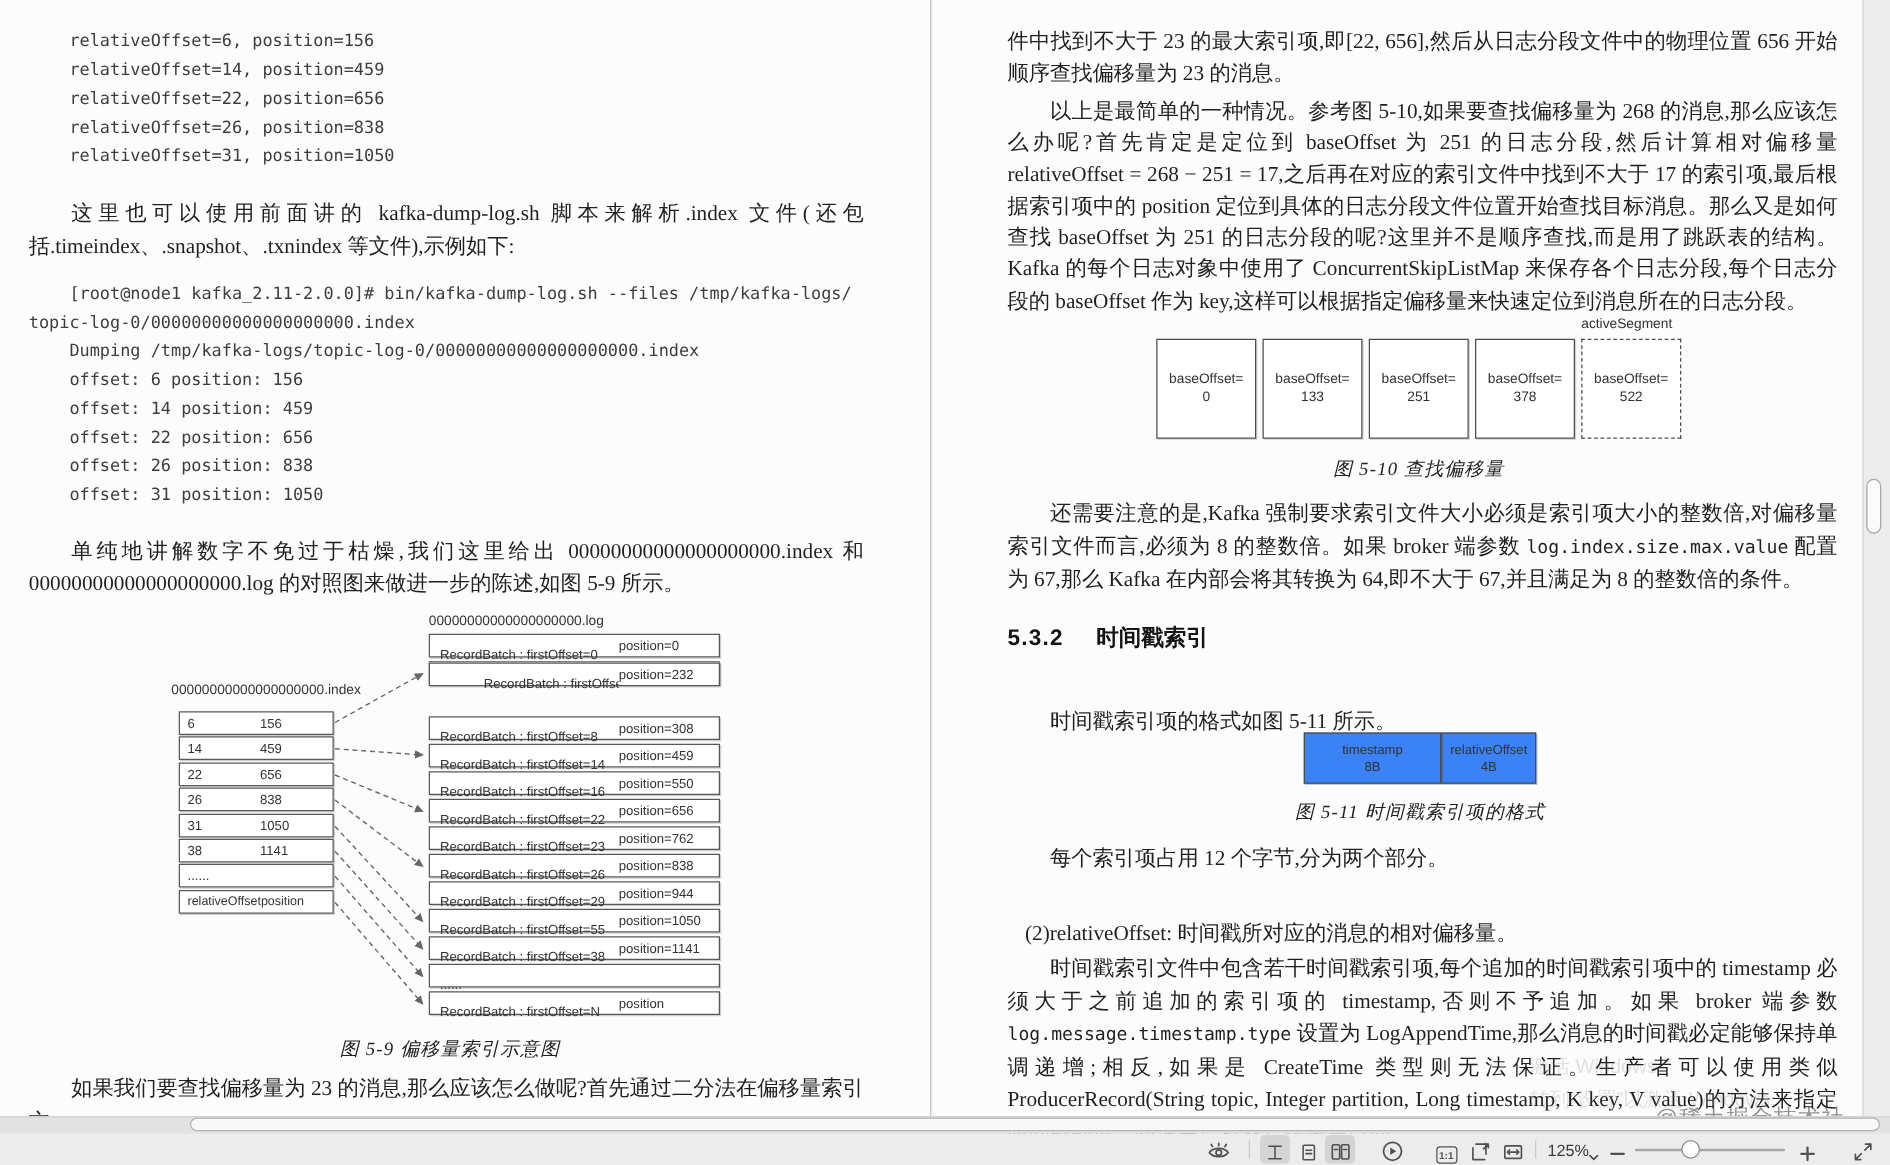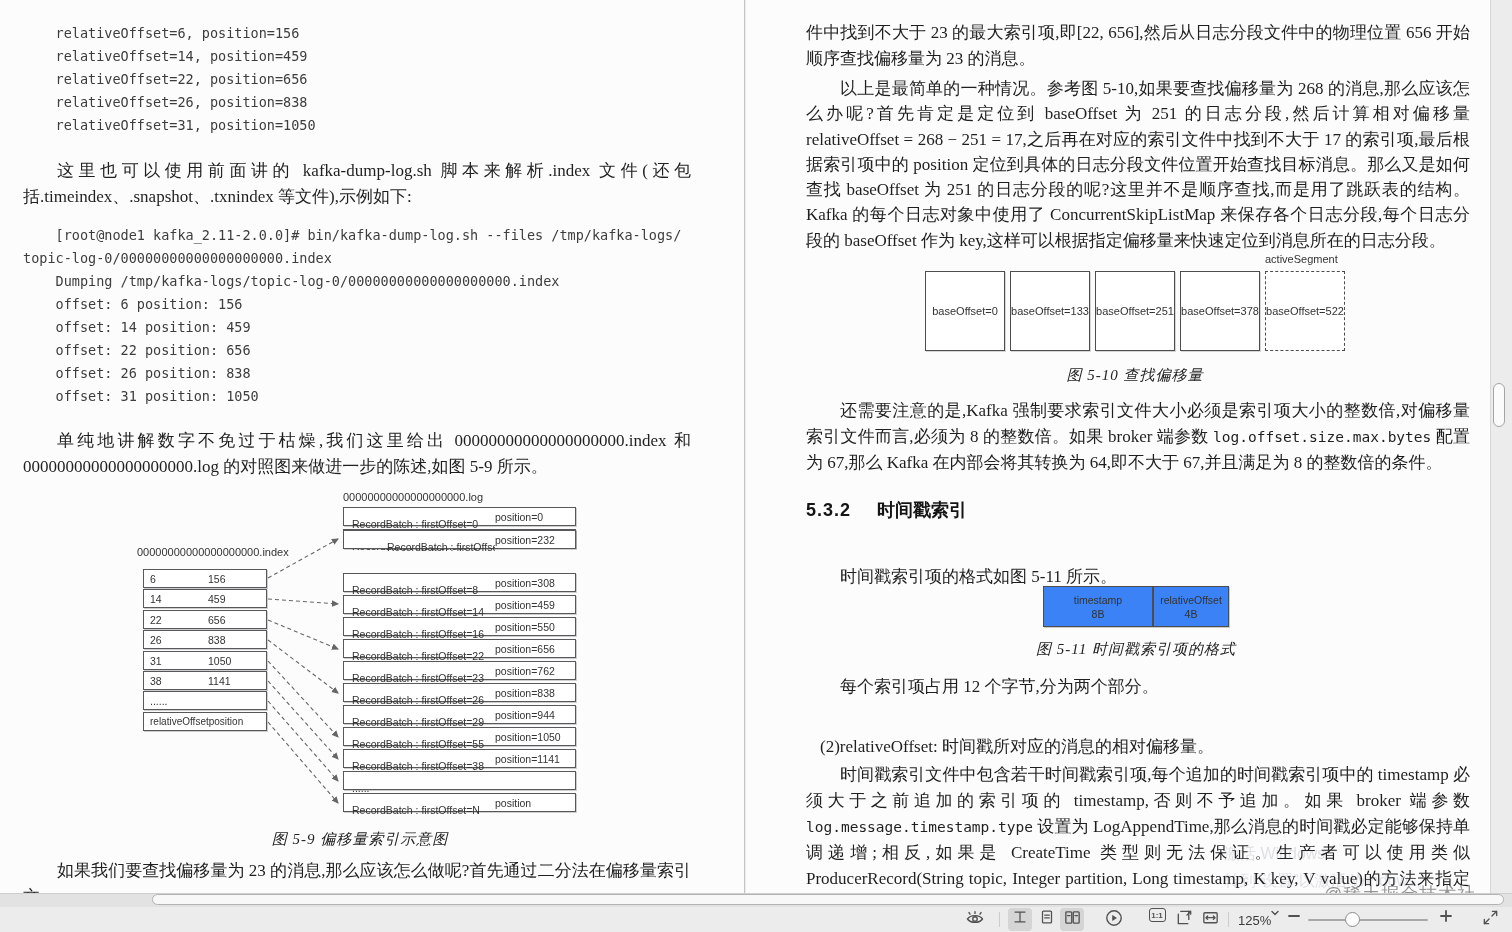--- a/index.html
+++ b/index.html
@@ -20,41 +20,41 @@
     box-shadow:1px 1px 0 rgba(0,0,0,.18); display:flex; align-items:center; padding:0 8px;
     font-family:"Liberation Sans", sans-serif; font-size:10.5px; color:#333; }
   .logrow .l { flex:1; white-space:nowrap; overflow:hidden;margin-top:15px; }
   .logrow .r { width:72px; white-space:nowrap; }
   .idxrow { left:143px; width:124px; height:19px; background:#fff; border:1px solid #58585a;
     box-shadow:1px 1px 0 rgba(0,0,0,.18); display:flex; align-items:center; padding:0 6px;
     font-family:"Liberation Sans", sans-serif; font-size:10.5px; color:#333; }
   .idxrow .l { flex:1; white-space:nowrap; }
   .idxrow .r { width:52px; white-space:nowrap; }
   .segbox { top:271px; width:80px; height:80px; background:#fff; border:1.5px solid #4d4d4d;
-    box-shadow:1px 1px 0 rgba(0,0,0,.15); display:flex; flex-direction:row; align-items:center;
+    box-shadow:1px 1px 0 rgba(0,0,0,.15); display:flex; flex-direction:column; align-items:center;
     justify-content:center; font-family:"Liberation Sans", sans-serif; font-size:11px; color:#333;
     line-height:15px; text-align:center; }
   .segbox.dashed { border:1.5px dashed #4d4d4d; box-shadow:none; }
   .tsbox { top:586px; height:41px; background:#3b82f6; border:1px solid #4d4d4d;
     box-shadow:1px 1px 0 rgba(0,0,0,.2); display:flex; flex-direction:column; align-items:center;
     justify-content:center; font-family:"Liberation Sans", sans-serif; font-size:10.5px; color:#333;
     line-height:14px; }
   .heading { font-family:"Liberation Sans", sans-serif; font-weight:bold; font-size:18px; color:#141414; }
   .heading .num { letter-spacing:1px; margin-right:26px; }
   .listitem { font-size:17px; line-height:26px; padding-left:14px; color:#1f1f1f; }
   
   #hscroll-track { left:0; top:893px; width:1512px; height:14px; background:#e2e2e2; border-top:1px solid #cfcfcf; }
   #hscroll-thumb { left:152px; top:894px; width:1352px; height:11px; background:#f8f8f8;
     border:1px solid #b3b3b3; border-radius:6px; }
   #vscroll-track { left:1490px; top:0; width:22px; height:893px; background:#ececec; border-left:1px solid #d8d8d8; }
   #vscroll-thumb { left:1493px; top:383px; width:12px; height:44px; background:#fbfbfb;
     border:1px solid #a5a5a5; border-radius:7px; }
   
   #toolbar { left:0; top:907px; width:1512px; height:25px; background:#ececec; }
-  .tbtn { position:absolute; top:908px; width:24px; height:23px; display:flex; align-items:flex-start;
+  .tbtn { position:absolute; top:908px; width:24px; height:23px; display:flex; align-items:flex-end;
     justify-content:center; border-radius:4px; cursor:pointer; }
   .tbtn.sel { background:#d5d5d5; }
   .tbtn svg { stroke:#515151; fill:none; stroke-width:1.4; stroke-linecap:round; stroke-linejoin:round; }
   .tdivider { position:absolute; top:912px; width:1px; height:15px; background:#cccccc; }
   #one-one-box { border:1.5px solid #515151; border-radius:3px; width:17px; height:14px;
     font-family:"Liberation Sans", sans-serif; font-size:8px; font-weight:bold; color:#515151;
     display:flex; align-items:center; justify-content:center; }
   #zoom-label { font-family:"Liberation Sans", sans-serif; font-size:13px; color:#3c3c3c; }
   #slider-track { left:1308px; top:919px; width:120px; height:2px; background:#a8a8a8; border-radius:1px; }
   #slider-handle { left:1345px; top:912px; width:15px; height:15px; border-radius:50%;
@@ -219,21 +219,21 @@
   <div class="abs segbox" style="left:434px;">
       <span>baseOffset=</span>
       <span>378</span>
     </div>
   <div class="abs segbox dashed" style="left:519px;">
       <span>baseOffset=</span>
       <span>522</span>
     </div>
   <div class="abs caption" style="left:239px; top:366px; width:300px;">图 5-10  查找偏移量</div>
 
-  <div class="abs para indent" style="left:60px; top:398px; width:664px;"><span>还需要注意的是,Kafka 强制要求索引文件大小必须是索引项大小的整数倍,对偏移量索引文件而言,必须为 8 的整数倍。如果 broker 端参数 </span><span class="mono-inline">log.offset.size.max.bytes</span><span> 配置为 67,那么 Kafka 在内部会将其转换为 64,即不大于 67,并且满足为 8 的整数倍的条件。</span></div>
+  <div class="abs para indent" style="left:60px; top:398px; width:664px;"><span>还需要注意的是,Kafka 强制要求索引文件大小必须是索引项大小的整数倍,对偏移量索引文件而言,必须为 8 的整数倍。如果 broker 端参数 </span><span class="mono-inline">log.index.size.max.value</span><span> 配置为 67,那么 Kafka 在内部会将其转换为 64,即不大于 67,并且满足为 8 的整数倍的条件。</span></div>
 
   <div class="abs heading" style="left:60px; top:498px;"><span class="num">5.3.2</span><span>时间戳索引</span></div>
 
   <div class="abs para indent" style="left:60px; top:564px; width:664px;">时间戳索引项的格式如图 5-11 所示。</div>
 
   <div class="abs tsbox" style="left:297px; width:110px;">
       <span>timestamp</span>
       <span>8B</span>
     </div>
   <div class="abs tsbox" style="left:407px; width:76px;">

